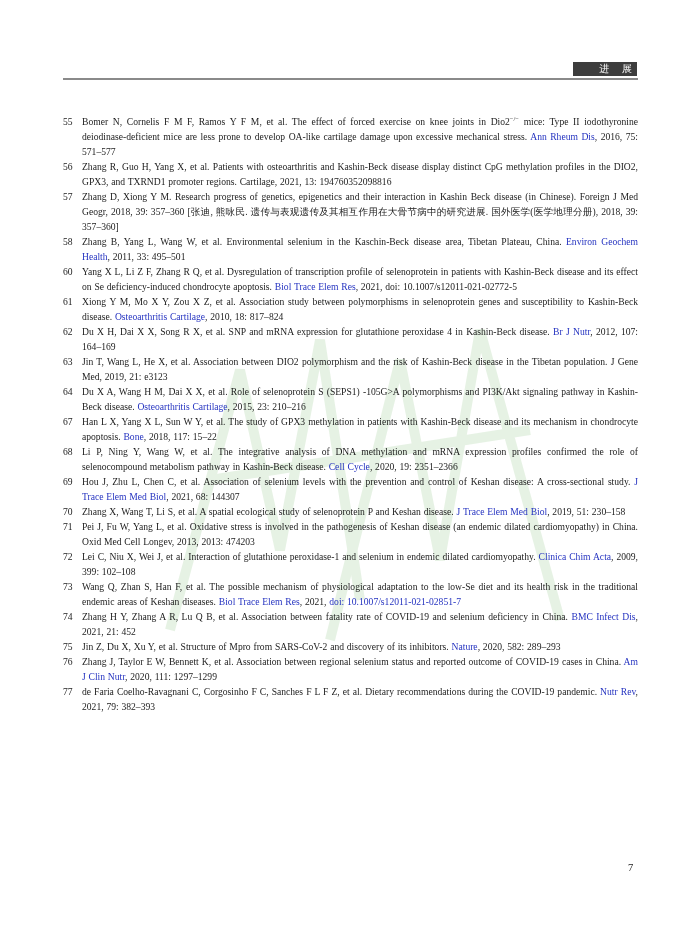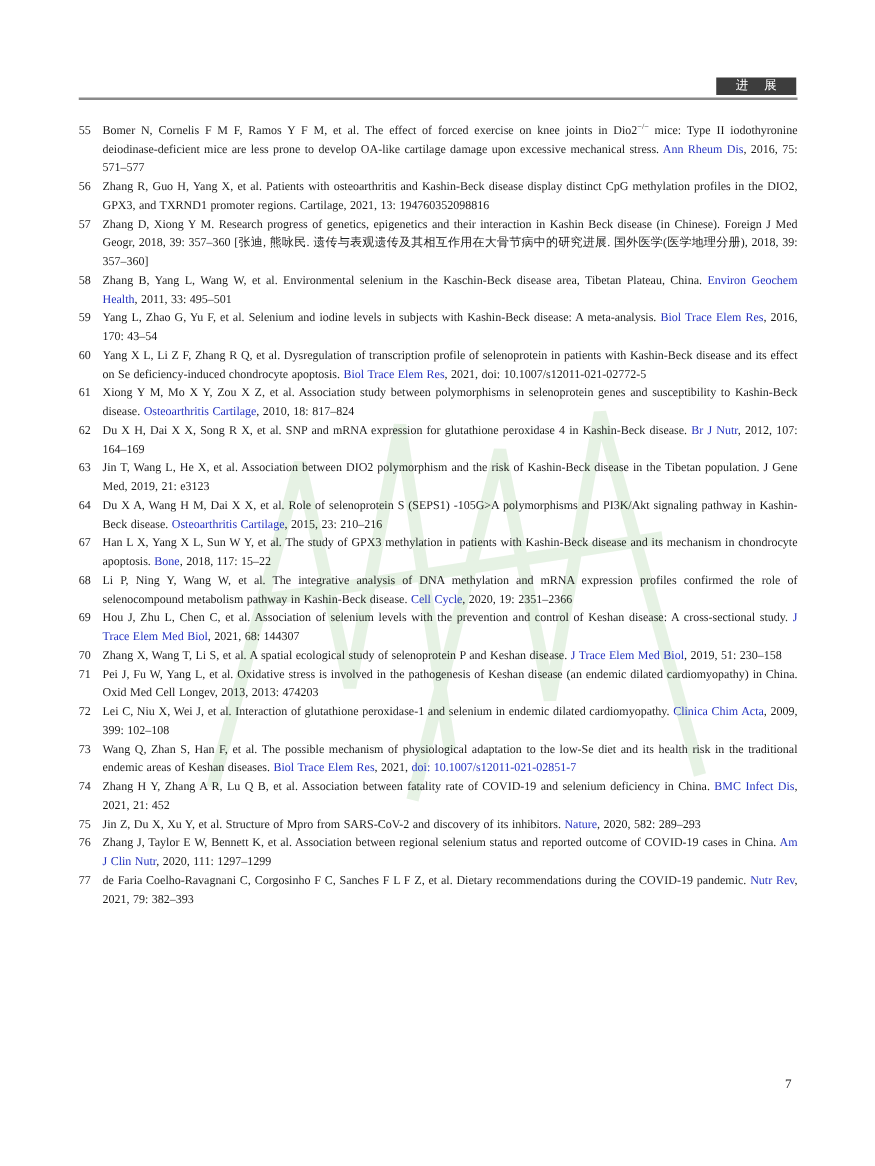--- a/index.html
+++ b/index.html
@@ -27,37 +27,37 @@
   .header-tag {
     position: absolute;
     left: 573px;
     top: 62px;
     width: 64px;
     height: 14px;
     background: #3d3d3d;
     color: #ffffff;
     font-size: 10px;
     line-height: 14px;
-    text-align: center;
+    text-align: right;
     letter-spacing: 5px;
     text-indent: 5px;
     font-family: "Liberation Sans", sans-serif;
   }
   .header-rule {
     position: absolute;
     left: 63px;
     top: 78px;
     width: 575px;
     height: 2px;
     background: #8a8a8a;
   }
   .refs {
     position: absolute;
     left: 63px;
-    top: 97px;
+    top: 114px;
     width: 575px;
     margin: 0;
     padding: 0;
     list-style: none;
   }
   .ref {
     position: relative;
     padding-left: 19px;
     text-align: justify;
     font-size: 9.6px;
@@ -99,21 +99,20 @@
   </svg>
 
   <div class="header-tag">进 展</div>
   <div class="header-rule"></div>
 
   <ol class="refs" id="refs">
       <li class="ref"><span class="ref-num">55</span><span>Bomer N, Cornelis F M F, Ramos Y F M, et al. The effect of forced exercise on knee joints in Dio2</span><sup>−/−</sup><span> mice: Type II iodothyronine deiodinase-deficient mice are less prone to develop OA-like cartilage damage upon excessive mechanical stress. </span><span class="seg-link">Ann Rheum Dis</span><span>, 2016, 75: 571–577</span></li>
       <li class="ref"><span class="ref-num">56</span><span>Zhang R, Guo H, Yang X, et al. Patients with osteoarthritis and Kashin-Beck disease display distinct CpG methylation profiles in the DIO2, GPX3, and TXRND1 promoter regions. Cartilage, 2021, 13: 194760352098816</span></li>
       <li class="ref"><span class="ref-num">57</span><span>Zhang D, Xiong Y M. Research progress of genetics, epigenetics and their interaction in Kashin Beck disease (in Chinese). Foreign J Med Geogr, 2018, 39: 357–360 [张迪, 熊咏民. 遗传与表观遗传及其相互作用在大骨节病中的研究进展. 国外医学(医学地理分册), 2018, 39: 357–360]</span></li>
       <li class="ref"><span class="ref-num">58</span><span>Zhang B, Yang L, Wang W, et al. Environmental selenium in the Kaschin-Beck disease area, Tibetan Plateau, China. </span><span class="seg-link">Environ Geochem Health</span><span>, 2011, 33: 495–501</span></li>
-      <li class="ref"><span class="ref-num">59</span><span>Yang L, Zhao G, Yu F, et al. Selenium and iodine levels in subjects with Kashin-Beck disease: A meta-analysis. </span><span class="seg-link">Biol Trace Elem Res</span><span>, 2016, 170: 43–54</span></li>
       <li class="ref"><span class="ref-num">60</span><span>Yang X L, Li Z F, Zhang R Q, et al. Dysregulation of transcription profile of selenoprotein in patients with Kashin-Beck disease and its effect on Se deficiency-induced chondrocyte apoptosis. </span><span class="seg-link">Biol Trace Elem Res</span><span>, 2021, doi: 10.1007/s12011-021-02772-5</span></li>
       <li class="ref"><span class="ref-num">61</span><span>Xiong Y M, Mo X Y, Zou X Z, et al. Association study between polymorphisms in selenoprotein genes and susceptibility to Kashin-Beck disease. </span><span class="seg-link">Osteoarthritis Cartilage</span><span>, 2010, 18: 817–824</span></li>
       <li class="ref"><span class="ref-num">62</span><span>Du X H, Dai X X, Song R X, et al. SNP and mRNA expression for glutathione peroxidase 4 in Kashin-Beck disease. </span><span class="seg-link">Br J Nutr</span><span>, 2012, 107: 164–169</span></li>
       <li class="ref"><span class="ref-num">63</span><span>Jin T, Wang L, He X, et al. Association between DIO2 polymorphism and the risk of Kashin-Beck disease in the Tibetan population. J Gene Med, 2019, 21: e3123</span></li>
       <li class="ref"><span class="ref-num">64</span><span>Du X A, Wang H M, Dai X X, et al. Role of selenoprotein S (SEPS1) -105G&gt;A polymorphisms and PI3K/Akt signaling pathway in Kashin-Beck disease. </span><span class="seg-link">Osteoarthritis Cartilage</span><span>, 2015, 23: 210–216</span></li>
       <li class="ref"><span class="ref-num">67</span><span>Han L X, Yang X L, Sun W Y, et al. The study of GPX3 methylation in patients with Kashin-Beck disease and its mechanism in chondrocyte apoptosis. </span><span class="seg-link">Bone</span><span>, 2018, 117: 15–22</span></li>
       <li class="ref"><span class="ref-num">68</span><span>Li P, Ning Y, Wang W, et al. The integrative analysis of DNA methylation and mRNA expression profiles confirmed the role of selenocompound metabolism pathway in Kashin-Beck disease. </span><span class="seg-link">Cell Cycle</span><span>, 2020, 19: 2351–2366</span></li>
       <li class="ref"><span class="ref-num">69</span><span>Hou J, Zhu L, Chen C, et al. Association of selenium levels with the prevention and control of Keshan disease: A cross-sectional study. </span><span class="seg-link">J Trace Elem Med Biol</span><span>, 2021, 68: 144307</span></li>
       <li class="ref"><span class="ref-num">70</span><span>Zhang X, Wang T, Li S, et al. A spatial ecological study of selenoprotein P and Keshan disease. </span><span class="seg-link">J Trace Elem Med Biol</span><span>, 2019, 51: 230–158</span></li>
       <li class="ref"><span class="ref-num">71</span><span>Pei J, Fu W, Yang L, et al. Oxidative stress is involved in the pathogenesis of Keshan disease (an endemic dilated cardiomyopathy) in China. Oxid Med Cell Longev, 2013, 2013: 474203</span></li>

